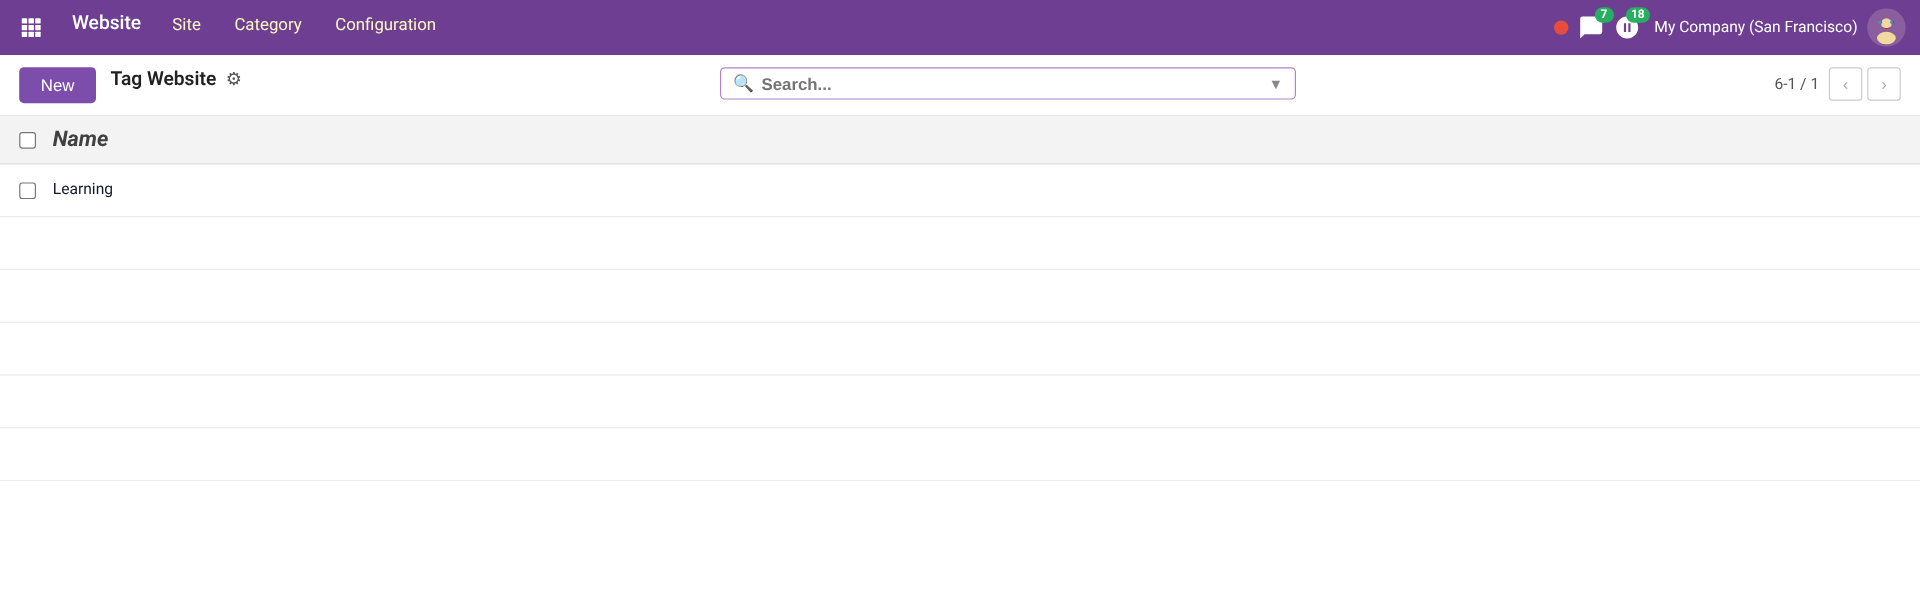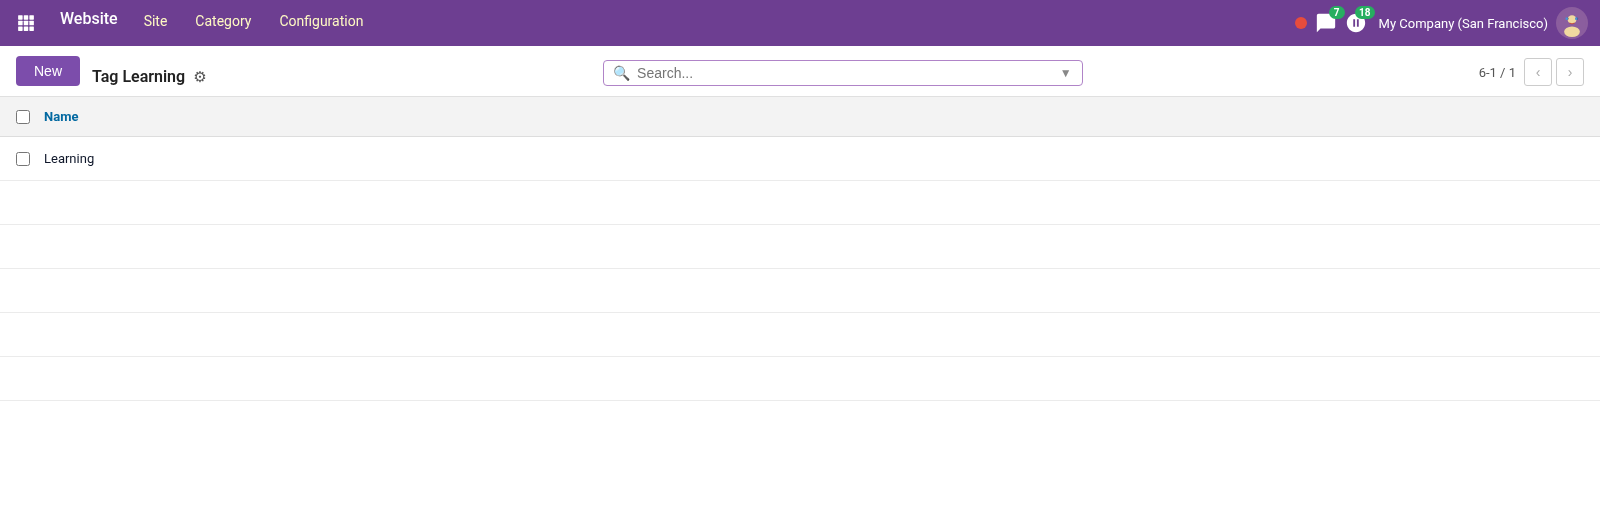--- a/index.html
+++ b/index.html
@@ -86,21 +86,21 @@
       background: #8b5e9e;
       overflow: hidden;
       cursor: pointer;
       display: flex; align-items: center; justify-content: center;
     }
     .nav-avatar svg { width: 28px; height: 28px; }
 
     
     .action-bar {
       display: flex;
-      align-items: flex-end;
+      align-items: flex-start;
       padding: 10px 16px;
       border-bottom: 1px solid #e0e0e0;
       background: #fff;
       gap: 12px;
     }
     .btn-new {
       background: #7c4dab;
       color: #fff;
       border: none;
       border-radius: 4px;
@@ -143,20 +143,21 @@
       background: #fff;
     }
     .search-icon { color: #666; margin-right: 6px; font-size: 14px; }
     .search-input {
       border: none;
       outline: none;
       font-size: 14px;
       color: #333;
       flex: 1;
       background: transparent;
+      font-weight: bold;
     }
     .search-dropdown {
       color: #888;
       cursor: pointer;
       font-size: 12px;
       margin-left: 4px;
     }
 
     .pagination-area {
       display: flex;
@@ -190,22 +191,23 @@
       padding: 8px 16px;
       height: 40px;
     }
     .col-checkbox {
       width: 28px;
       display: flex; align-items: center;
     }
     .col-name {
       flex: 1;
       font-weight: 700;
-      font-size: 13px;
-      color: #0369a1;
+      font-size: 18px;
+      color: #404040;
+      font-style: italic;
     }
     .table-row {
       display: flex;
       align-items: center;
       border-bottom: 1px solid #ebebeb;
       padding: 8px 16px;
       height: 44px;
       cursor: pointer;
     }
     .row-name {
@@ -277,21 +279,21 @@
         <path d="M13 16 Q16 18 19 16" stroke="#c0392b" stroke-width="1" fill="none"></path>
       </svg>
     </div>
   </div>
 </nav>
 
 <div class="action-bar">
   <button class="btn-new">New</button>
 
   <div class="page-title-area">
-    <span class="page-title">Tag Learning</span>
+    <span class="page-title">Tag Website</span>
     <span class="gear-icon">⚙</span>
   </div>
 
   <div class="search-area">
     <div class="search-box">
       <span class="search-icon">🔍</span>
       <input class="search-input" type="text" placeholder="Search..." style="">
       <span class="search-dropdown">▼</span>
     </div>
   </div>

